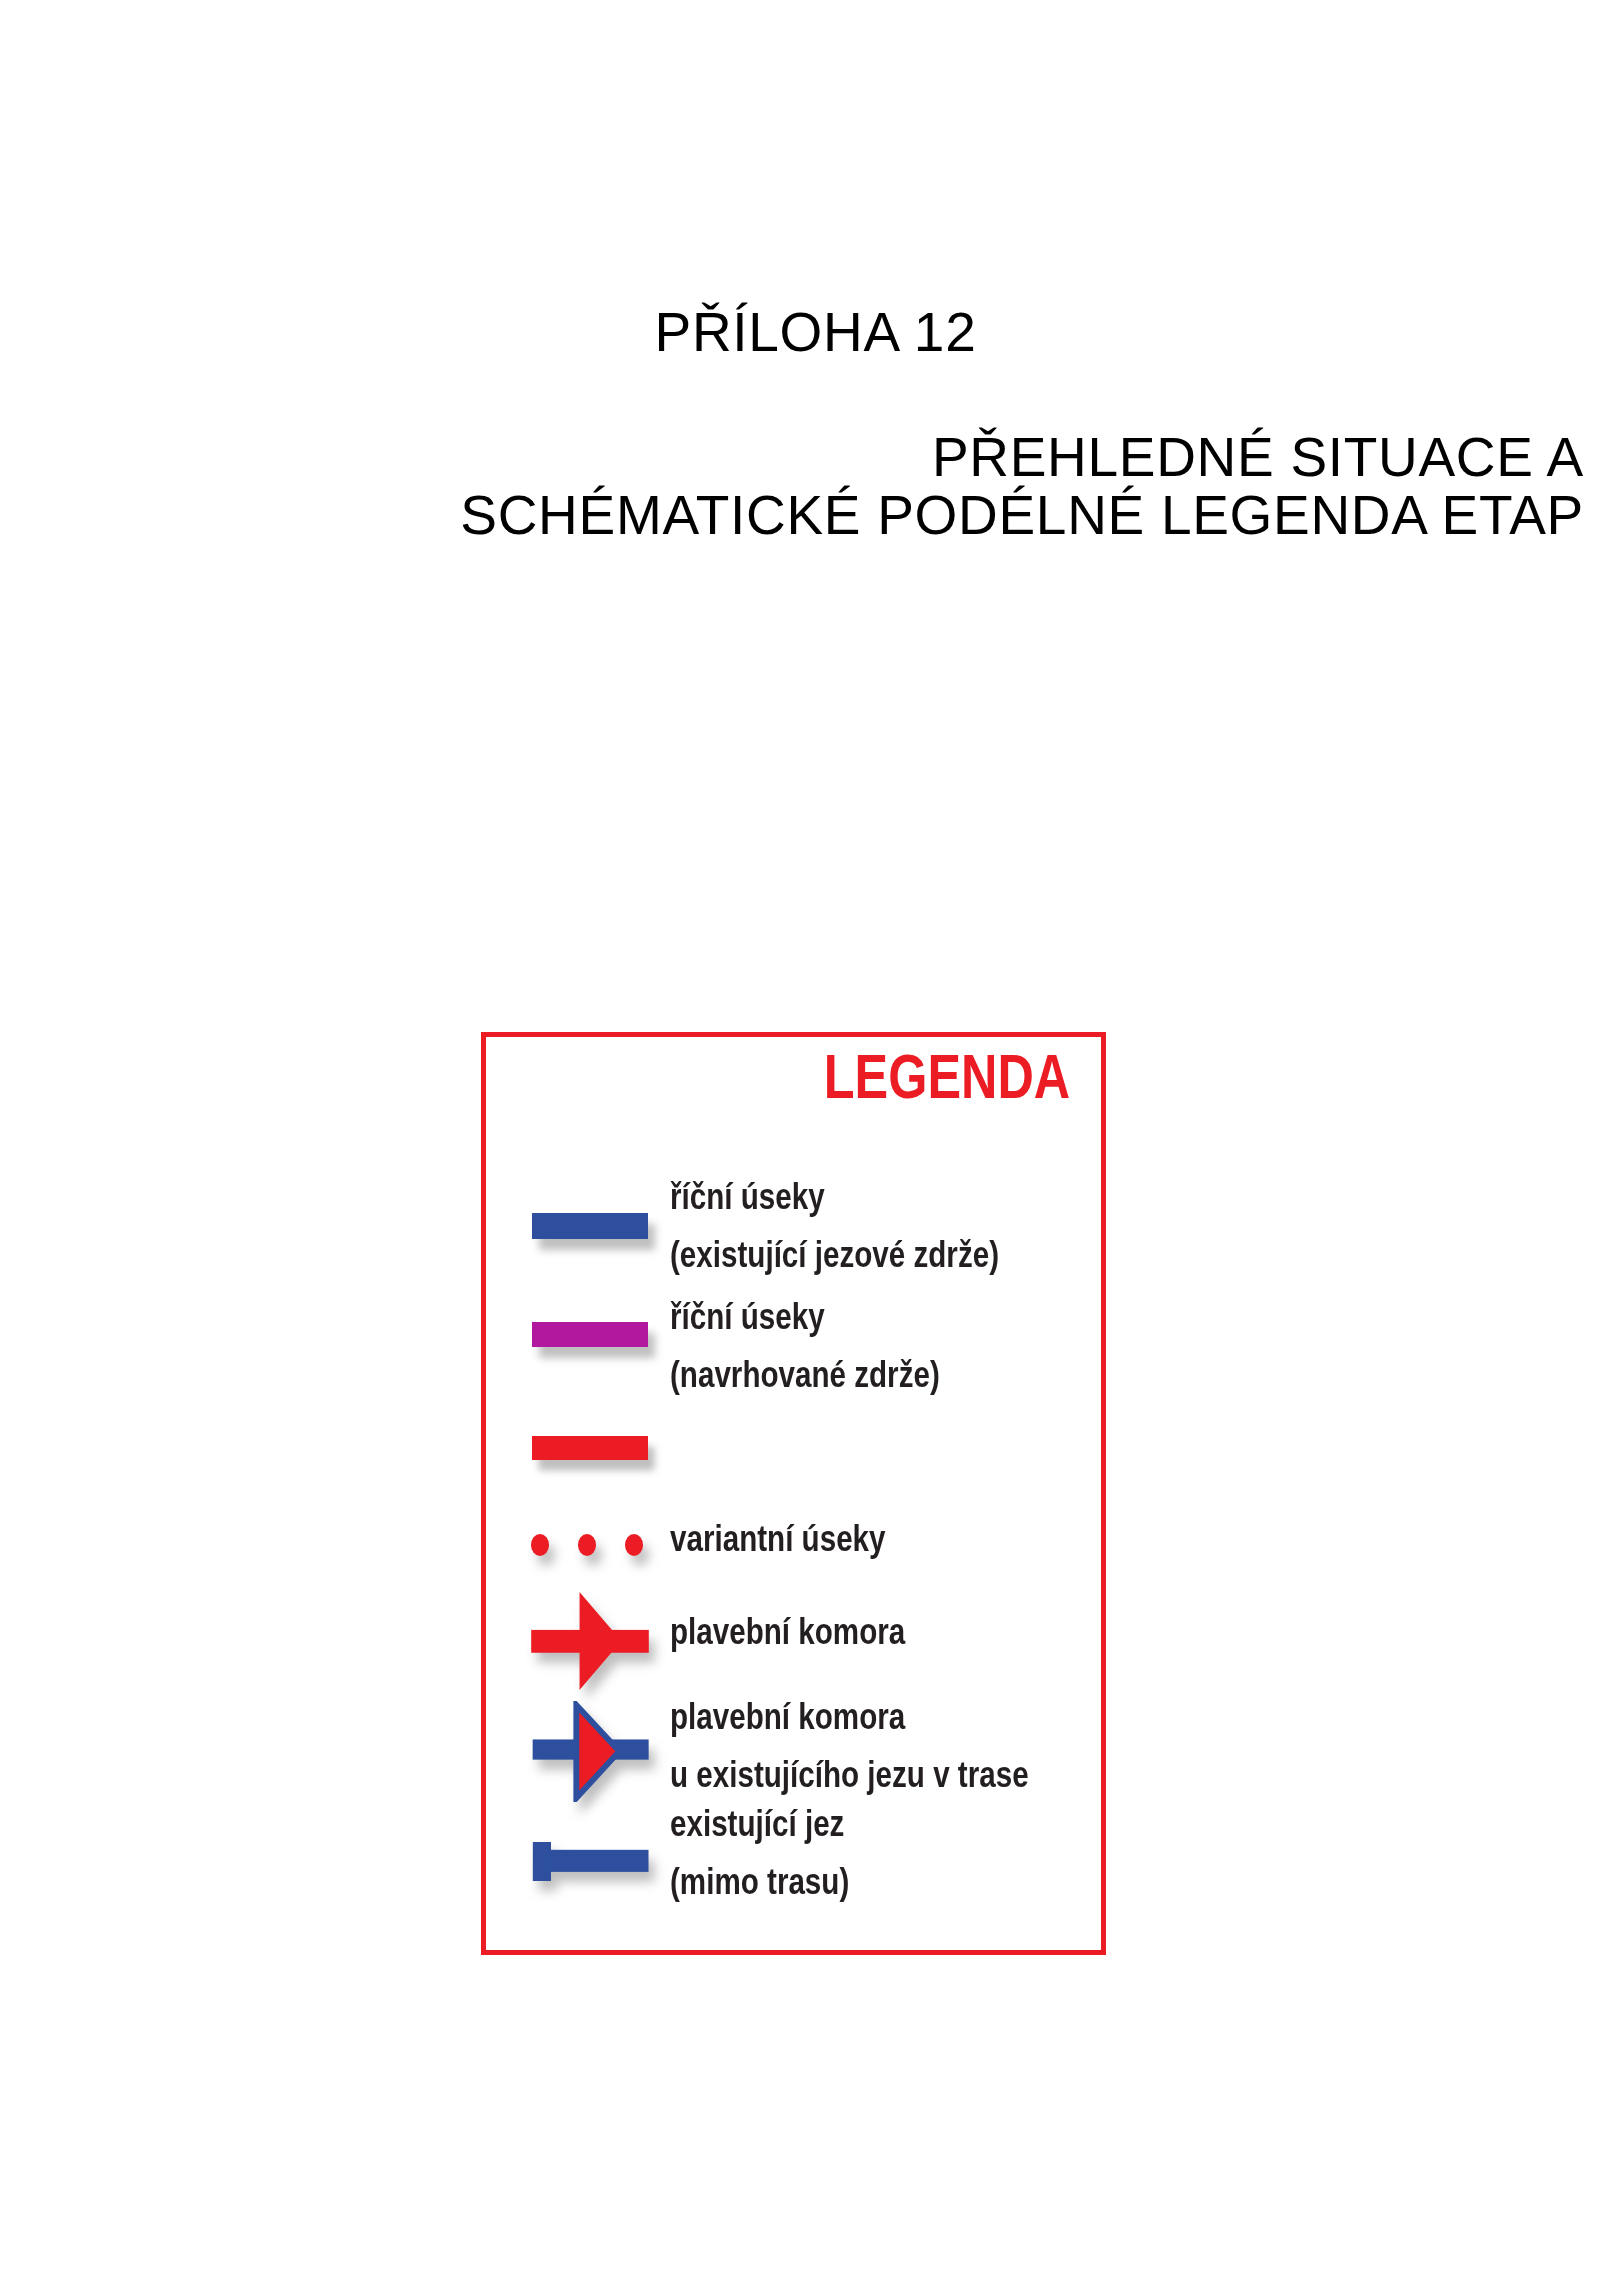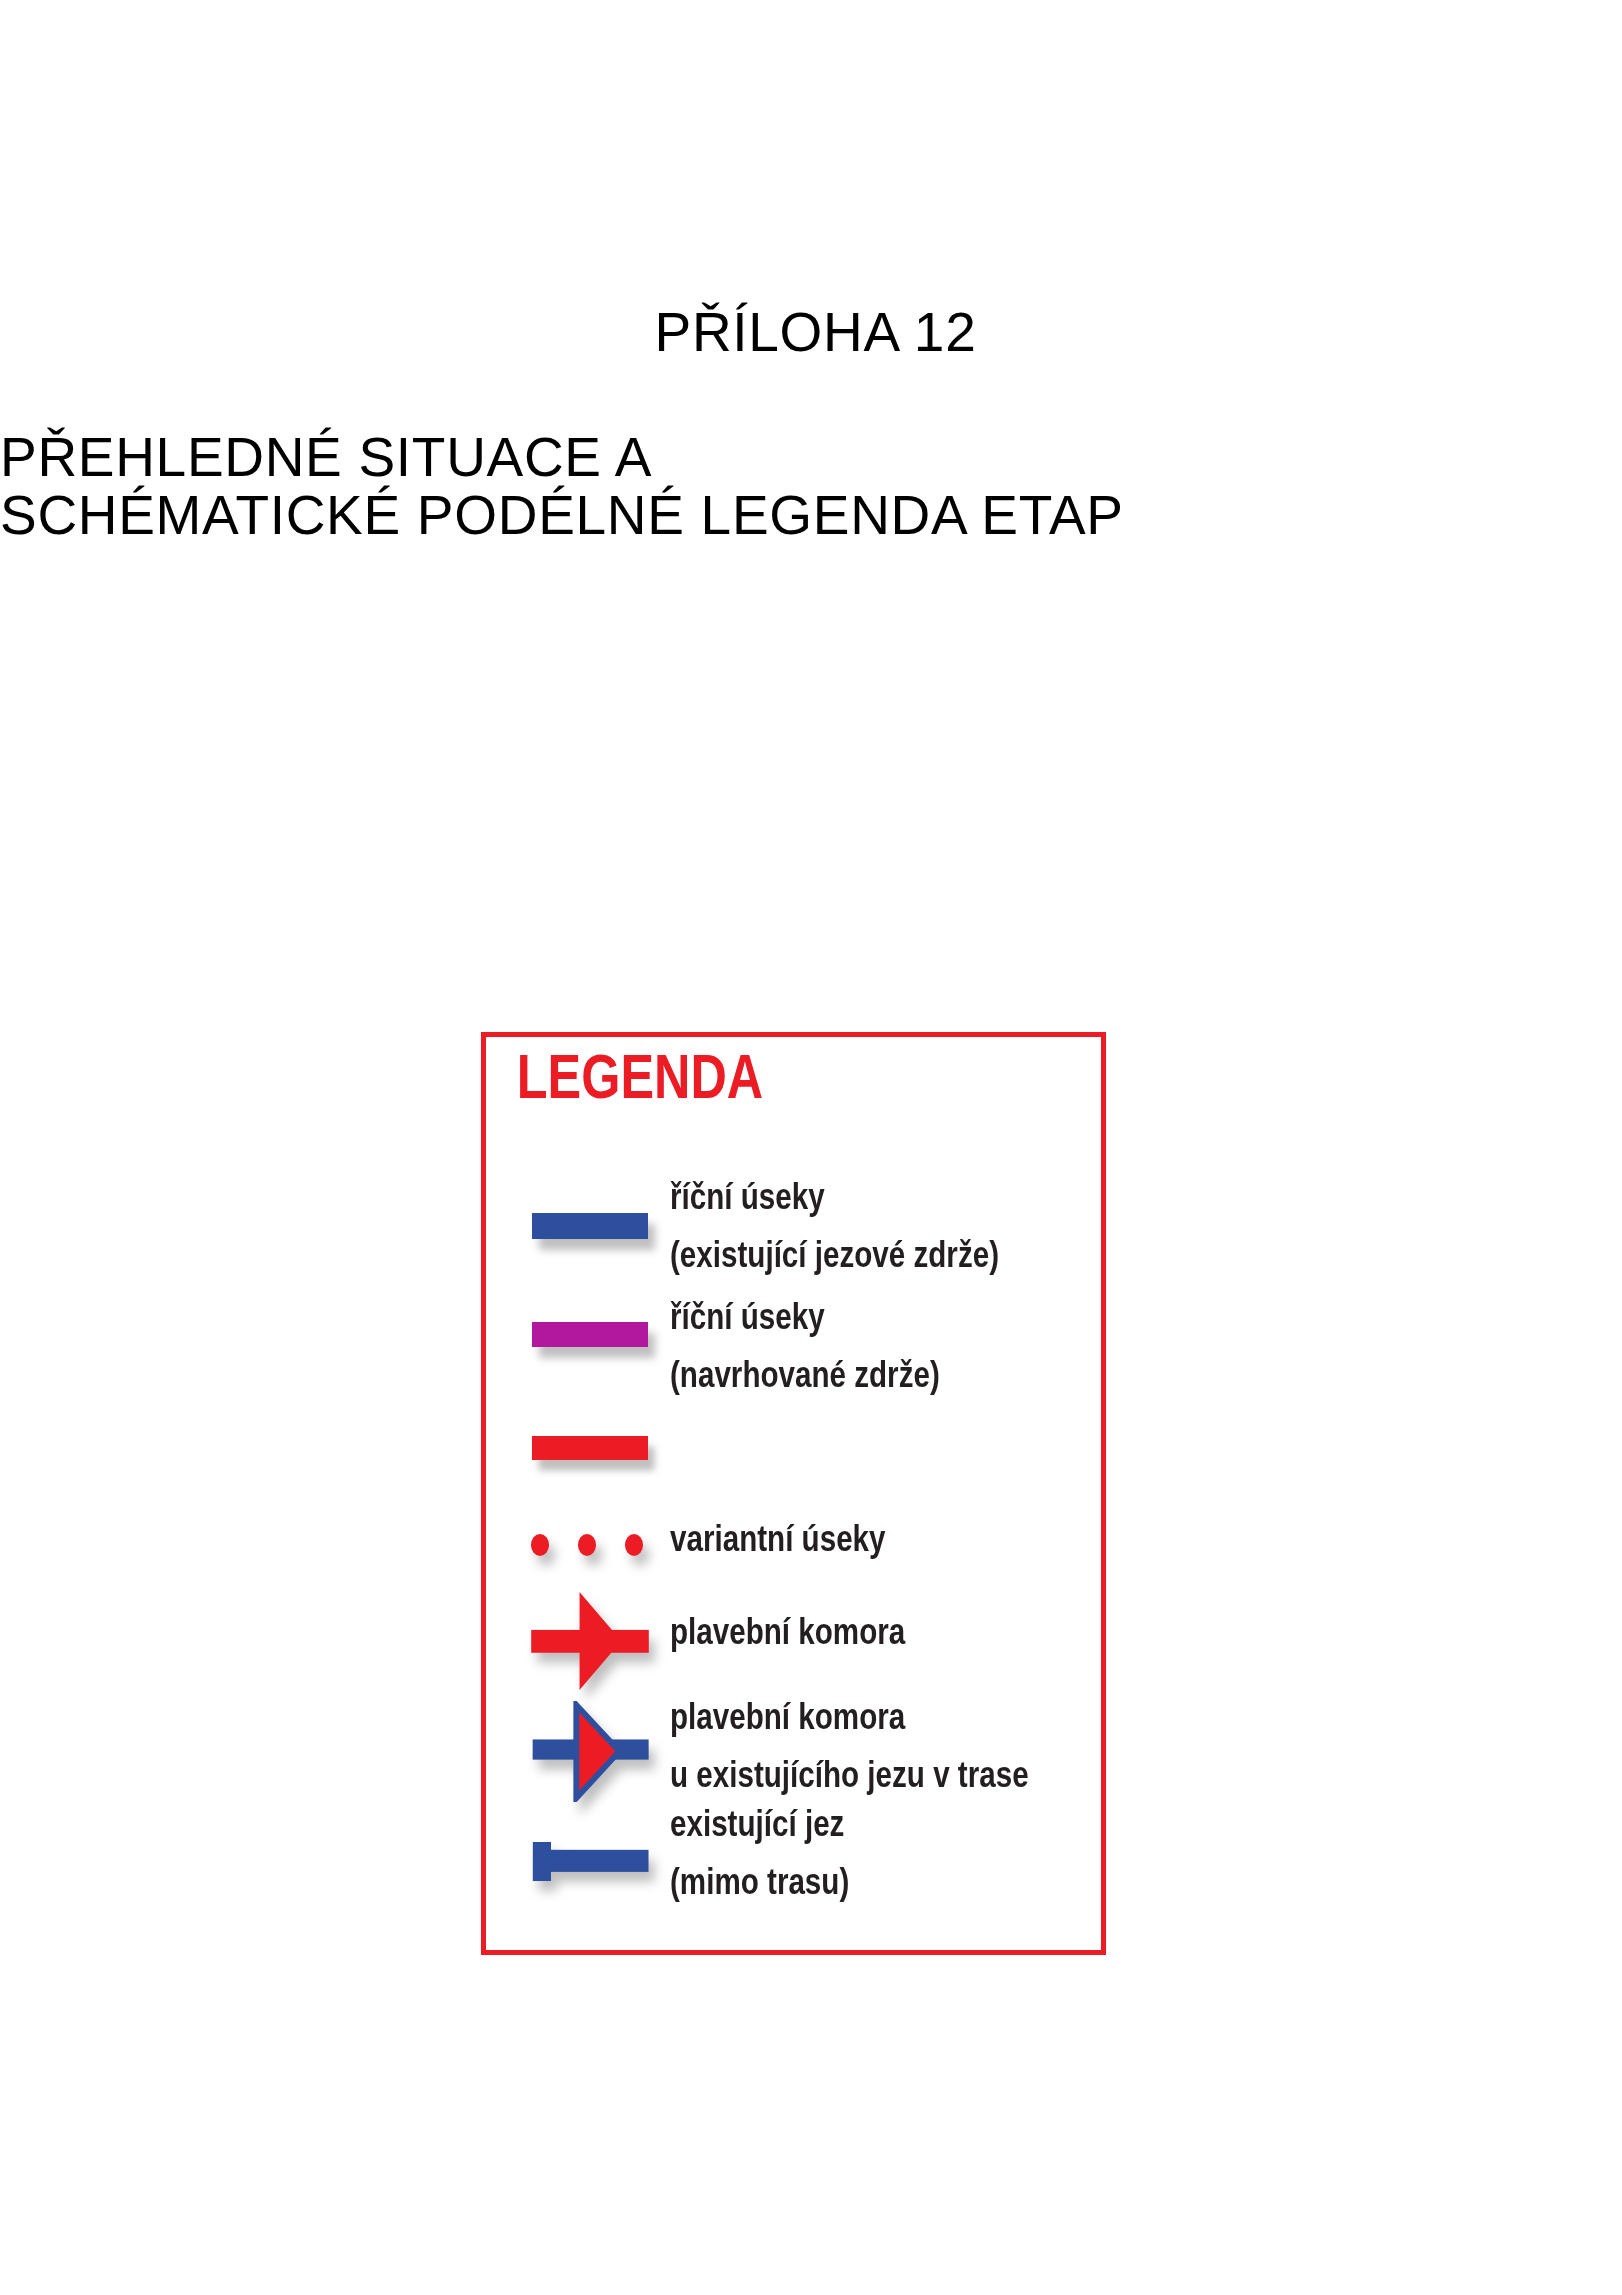--- a/index.html
+++ b/index.html
@@ -26,41 +26,41 @@
     font-size:55px;line-height:60px;
     font-weight:400;
     color:#000000;
     letter-spacing:0.7px;
     white-space:nowrap;
     padding-left:35px;
   }
   .doc-subtitle{
     position:absolute;
     left:0;top:428px;width:1584px;
-    text-align:left;
+    text-align:right;
     font-size:55px;line-height:58px;
     font-weight:400;
     color:#000000;
     letter-spacing:0.7px;
     white-space:nowrap;
   }
 
   
   .legend-box{
     position:absolute;
     left:481px;top:1032px;
     width:625px;height:923px;
     box-sizing:border-box;
     border:5.9px solid var(--red);
     background:#ffffff;
   }
   .legend-title{
     position:absolute;
     left:0;right:0;top:5.2px;
-    text-align:left;
+    text-align:right;
     font-size:63px;line-height:68px;
     font-weight:700;
     color:var(--red);
     white-space:nowrap;
   }
   .cond{
     display:inline-block;
     transform:scaleX(0.8);
     transform-origin:center center;
   }

